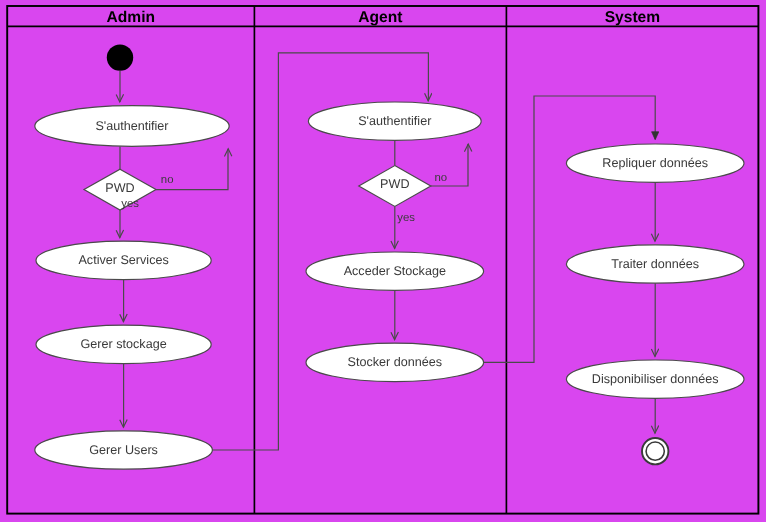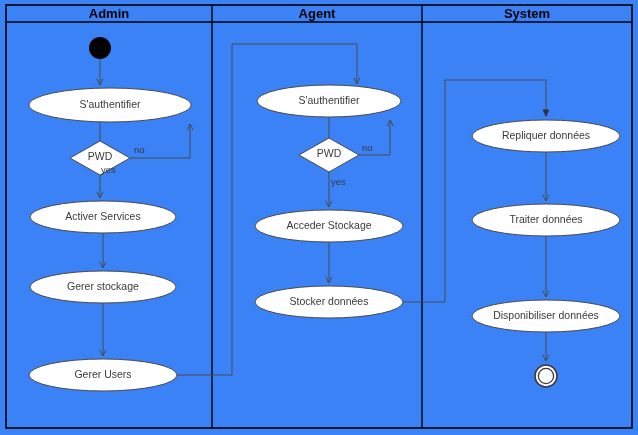--- a/index.html
+++ b/index.html
@@ -7,21 +7,21 @@
     padding: 0;
     background: #ffffff;
   }
   body {
     font-family: "Liberation Sans", sans-serif;
   }
   #diagram-root {
     position: relative;
     width: 638px;
     height: 435px;
-    background: #3b82f6;
+    background: #d946ef;
     overflow: hidden;
   }
   #diagram-svg {
     display: block;
     width: 638px;
     height: 435px;
   }
   .lane-title {
     font-family: "Liberation Sans", sans-serif;
     font-size: 13px;

